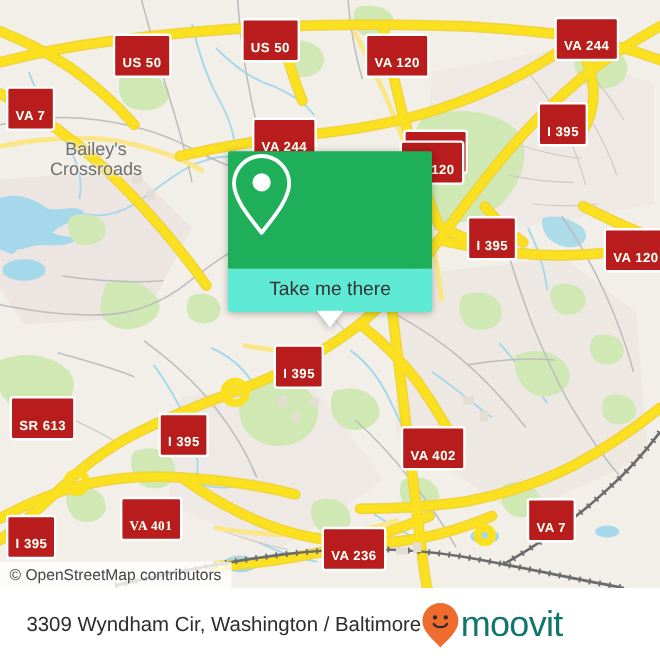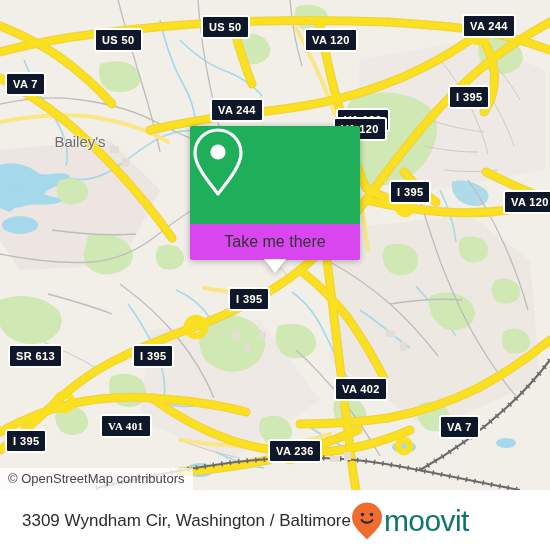--- a/index.html
+++ b/index.html
@@ -14,29 +14,29 @@
   
   #map{
     position:absolute;left:0;top:0;width:550px;height:490px;
     background:#f2efe9;overflow:hidden;
   }
   #map svg{position:absolute;left:0;top:0;}
 
   
   .shield{
     position:absolute;
-    background:#0f172a;
+    background:#b91c1c;
     border:2px solid #ffffff;
     border-radius:3px;
     color:#ffffff;
     font-size:11px;
     font-weight:bold;
     letter-spacing:.4px;
     line-height:1;
-    padding:5px 6px 4px 6px;
+    padding:18px 6px 4px 6px;
     white-space:nowrap;
     text-shadow:0 0 1px rgba(150,130,0,.35);
     box-sizing:border-box;
   }
 
   
   .place{
     position:absolute;
     color:#6e6e6e;
     font-size:15px;
@@ -61,21 +61,21 @@
   #callout{
     position:absolute;left:190px;top:126px;width:170px;
     filter:drop-shadow(0 1px 3px rgba(0,0,0,.30));
   }
   #callout-top{
     background:#1fae5a;height:98px;width:100%;
     display:flex;align-items:center;justify-content:center;
     border-radius:2px 2px 0 0;
   }
   #callout-bottom{
-    position:relative;background:#d946ef;width:100%;height:36px;
+    position:relative;background:#5eead4;width:100%;height:36px;
     display:flex;align-items:center;justify-content:center;
     border-radius:0 0 2px 2px;
   }
   #callout-label{
     color:#333333;font-size:16px;line-height:18px;white-space:nowrap;
   }
   #callout-tail{
     position:absolute;left:50%;bottom:-13px;margin-left:-11px;
     width:0;height:0;
     border-left:11px solid transparent;
@@ -343,40 +343,41 @@
         <rect x="258" y="332" width="8" height="6"></rect>
         <rect x="386" y="330" width="9" height="7"></rect>
         <rect x="400" y="342" width="7" height="9"></rect>
         <rect x="330" y="456" width="10" height="6"></rect>
         <rect x="344" y="452" width="7" height="8"></rect>
         <rect x="110" y="146" width="9" height="7"></rect>
         <rect x="122" y="158" width="7" height="9"></rect>
       </g>
     </svg>
 
-    <div class="place" style="left:40px;top:133px;width:80px;">
+    <div class="place" style="left:40px;top:116px;width:80px;">
       <div>Bailey's</div>
+      <div>Crossroads</div>
     </div>
 
     <div id="shield-layer">
         <div class="shield" style="left: 94px; top: 28px;">US 50</div>
         <div class="shield" style="left: 201px; top: 15px;">US 50</div>
         <div class="shield" style="left: 304px; top: 28px;">VA 120</div>
         <div class="shield" style="left: 462px; top: 14px;">VA 244</div>
         <div class="shield" style="left: 5px; top: 72px;">VA 7</div>
         <div class="shield" style="left: 210px; top: 98px;">VA 244</div>
         <div class="shield" style="left: 336px; top: 108px;">VA 120</div>
         <div class="shield" style="left: 448px; top: 85px;">I 395</div>
         <div class="shield" style="left: 333px; top: 117px;">VA 120</div>
         <div class="shield" style="left: 389px; top: 180px;">I 395</div>
         <div class="shield" style="left: 503px; top: 190px;">VA 120</div>
         <div class="shield" style="left: 228px; top: 287px;">I 395</div>
-        <div class="shield" style="left: 8px; top: 344px;">SR 613</div>
+        <div class="shield" style="left: 8px; top: 330px;">SR 613</div>
         <div class="shield" style="left: 132px; top: 344px;">I 395</div>
-        <div class="shield" style="left: 334px; top: 377px;">VA 402</div>
+        <div class="shield" style="left: 334px; top: 355px;">VA 402</div>
         <div class="shield" style="left: 100px; top: 414px; font-family: Liberation Serif, serif;">VA 401</div>
         <div class="shield" style="left: 439px; top: 415px;">VA 7</div>
         <div class="shield" style="left: 5px; top: 429px;">I 395</div>
         <div class="shield" style="left: 268px; top: 439px;">VA 236</div>
       </div>
 
     <div id="attribution">© OpenStreetMap contributors</div>
 
     <div id="callout">
       <div id="callout-top">

